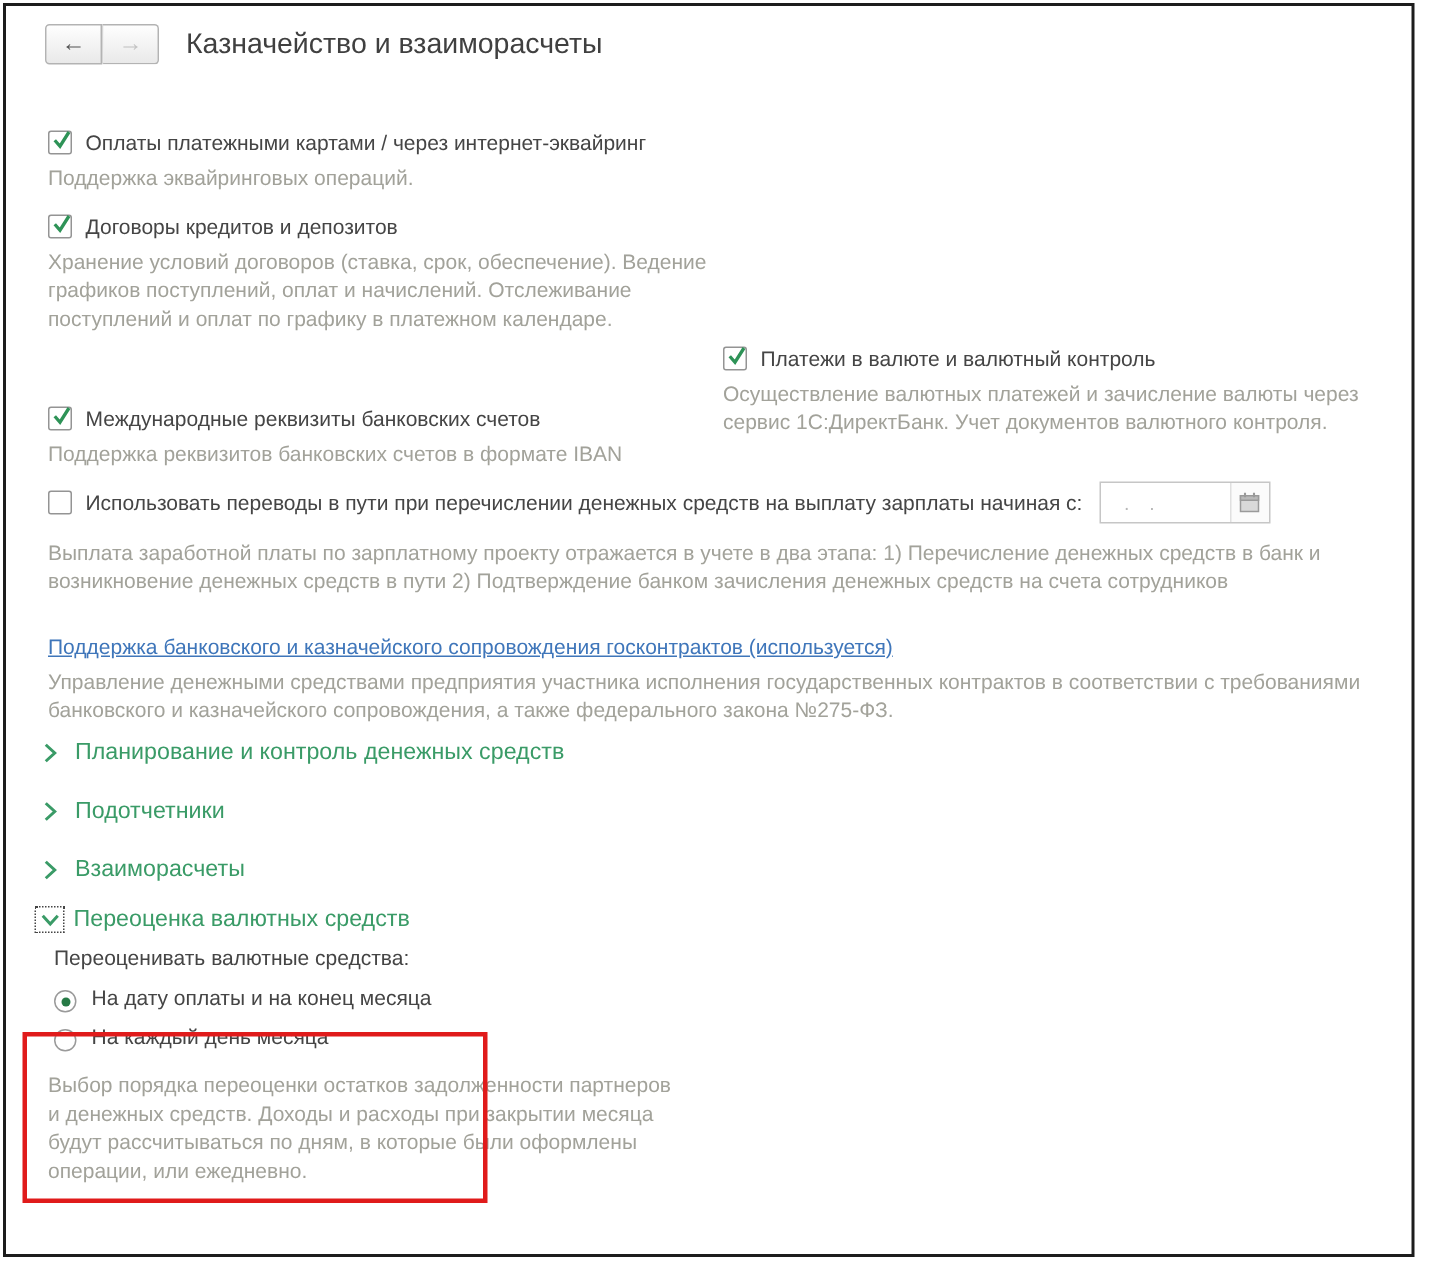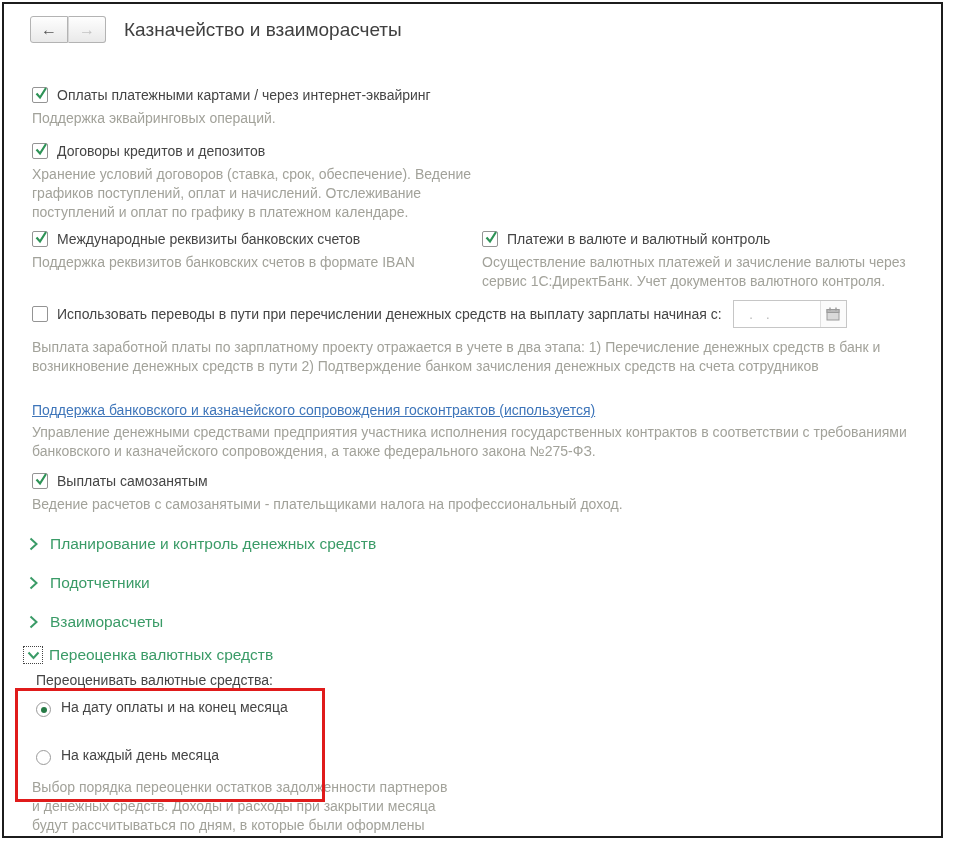--- a/index.html
+++ b/index.html
@@ -28,21 +28,21 @@
   .cb-box svg { position: absolute; left: 1px; top: -2px; }
   .cb-label { font-size: 14px; color: #454545; }
 
   .desc { margin-top: 4px; font-size: 14px; line-height: 19px; color: #a2a29a; }
   .desc-credit { max-width: 445px; }
   .desc-currency { max-width: 462px; }
   .desc-wide { max-width: 906px; }
   .desc-reval { max-width: 425px; }
 
   .two-col { display: flex; margin-bottom: 9px; }
-  .col-left { width: 450px; flex: none; }
+  .col-left { width: 450px; flex: none; margin-top: 40px; }
   .col-right { flex: 1; }
 
   .transfers-row { display: flex; align-items: center; gap: 9px; }
   .transfers-label { font-size: 14px; color: #454545; }
   .date-control { display: flex; align-items: stretch; border: 1px solid #c6c6c6;
                   height: 28px; width: 114px; flex: none; margin-left: 2px; background: #fff; }
   .date-input { border: none; outline: none; width: 86px; padding-left: 10px; font-size: 13px;
                 color: #444; font-family: "Liberation Sans", sans-serif; }
   .date-input::placeholder { color: #b7b7b7; letter-spacing: 2px; }
   .cal-btn { width: 26px; border: none; border-left: 1px solid #e0e0e0; background: #fbfbfb;
@@ -58,21 +58,21 @@
   .section-label { font-size: 15.5px; color: #3a9b67; }
 
   .expanded-head { display: flex; align-items: center; gap: 7px; margin-left: -8px; cursor: pointer; }
   .chev-expanded { flex: none; width: 18px; height: 16px; display: flex; align-items: center;
                    justify-content: center; outline: 1px dotted #444; }
 
   .reval-body { margin-top: 7px; margin-left: 4px; }
   .reval-prompt { font-size: 14px; color: #454545; line-height: 19px; }
   .radio-row { display: flex; align-items: flex-end; gap: 10px; margin-top: 7px; line-height: 20px;
                cursor: pointer; }
-  .radio-row.second { margin-top: 28px; }
+  .radio-row.second { margin-top: 6px; }
   .radio-circle { flex: none; width: 15px; height: 15px; border: 1px solid #9a9a9a;
                   border-radius: 50%; background: #fff; position: relative; }
   .radio-circle.selected::after { content: ""; position: absolute; left: 3.5px; top: 3.5px;
                   width: 6px; height: 6px; border-radius: 50%; background: #267a46; }
   .radio-label { font-size: 14px; color: #454545; }
 
   .highlight-rect { position: absolute; left: 11px; top: 645px; width: 310px; height: 114px;
                     border: 3px solid #e01b1b; pointer-events: none; }
 </style>
 </head>
@@ -157,31 +157,20 @@
           </span>
         </div>
         <div class="desc desc-wide" style="margin-top:10px">Выплата заработной платы по зарплатному проекту отражается в учете в два этапа: 1) Перечисление денежных средств в банк и возникновение денежных средств в пути 2) Подтверждение банком зачисления денежных средств на счета сотрудников</div>
       </div>
 
       <div class="opt-block" style="margin-bottom:10px">
         <a class="link" style="margin-top:12px">Поддержка банковского и казначейского сопровождения госконтрактов (используется)</a>
         <div class="desc desc-wide">Управление денежными средствами предприятия участника исполнения государственных контрактов в соответствии с требованиями банковского и казначейского сопровождения, а также федерального закона №275-ФЗ.</div>
       </div>
 
-      <div class="opt-block" style="margin-bottom:21px">
-        <div class="cb-row">
-          <span class="cb-box">
-            <svg width="15" height="15" viewBox="0 0 15 15">
-                <path d="M2.5 7.5l3.5 4 6-9.5" fill="none" stroke="#2e9357" stroke-width="2.2"></path>
-              </svg>
-          </span>
-          <span class="cb-label">Выплаты самозанятым</span>
-        </div>
-        <div class="desc">Ведение расчетов с самозанятыми - плательщиками налога на профессиональный доход.</div>
-      </div>
 
       <div class="section-row">
         <span class="chev">
           <svg width="9" height="14" viewBox="0 0 9 14">
               <path d="M1.5 1.5l6 5.5-6 5.5" fill="none" stroke="#3a9b67" stroke-width="2"></path>
             </svg>
         </span>
         <span class="section-label">Планирование и контроль денежных средств</span>
       </div>
       <div class="section-row">

